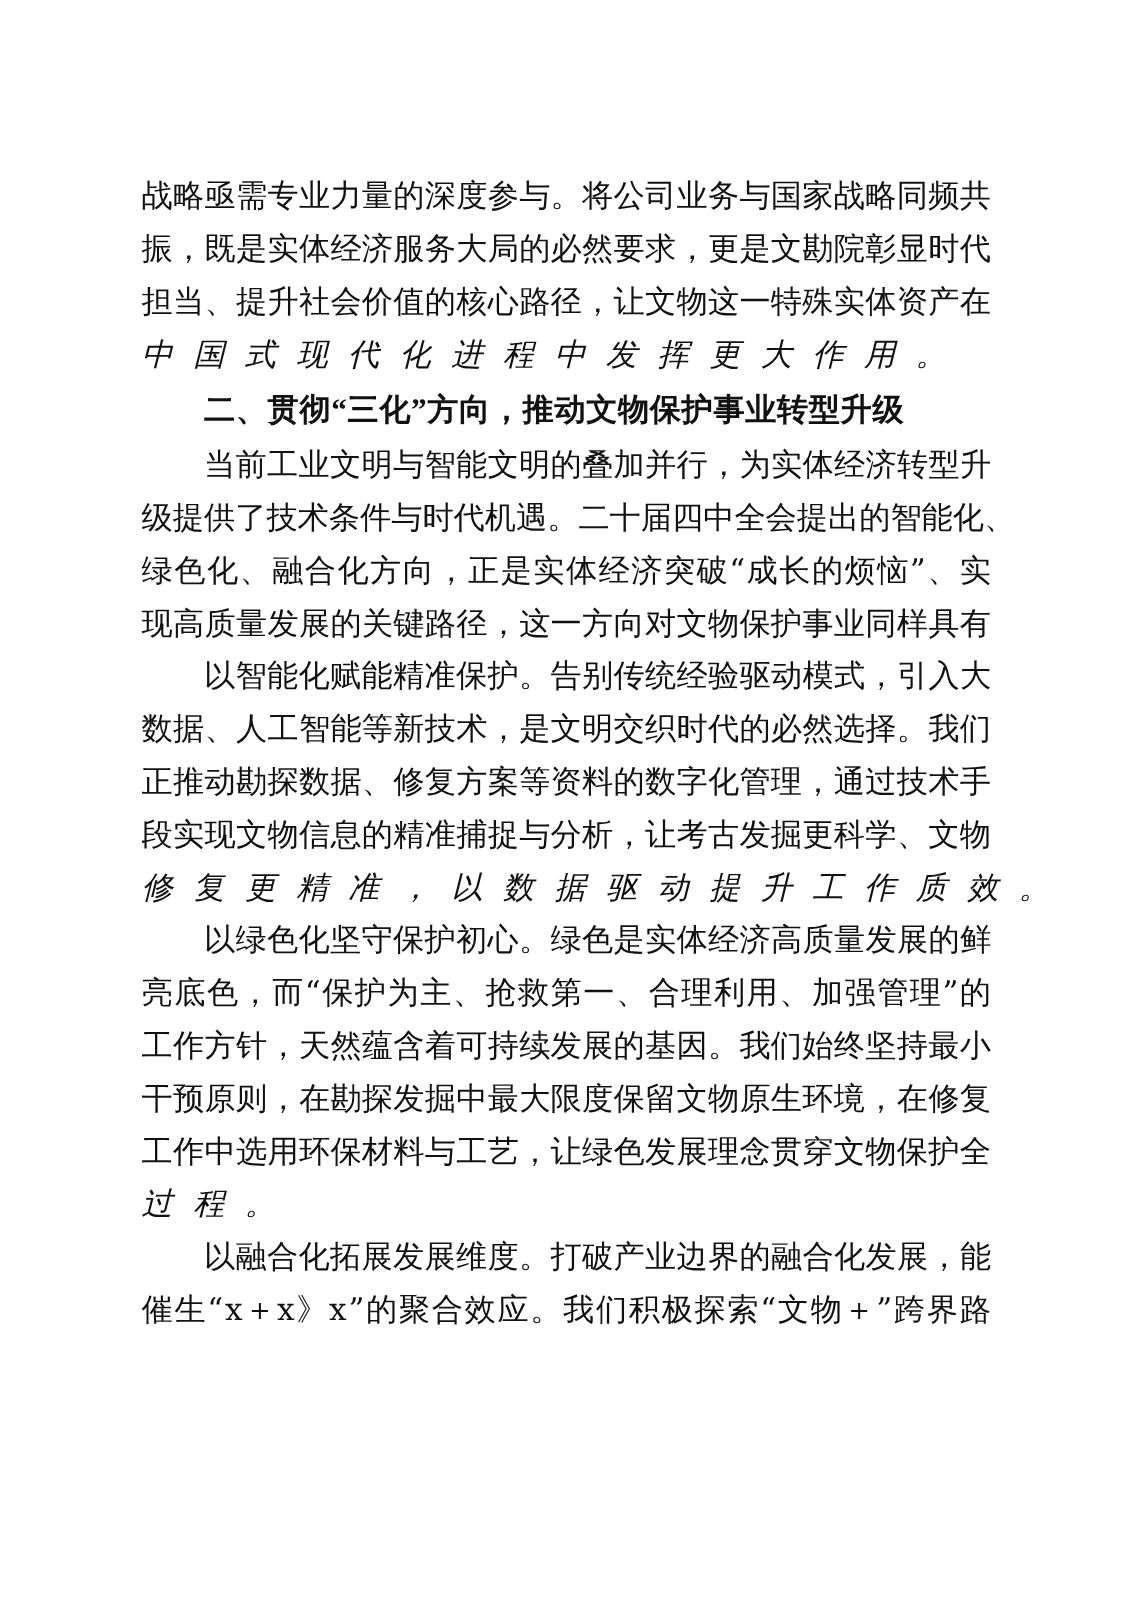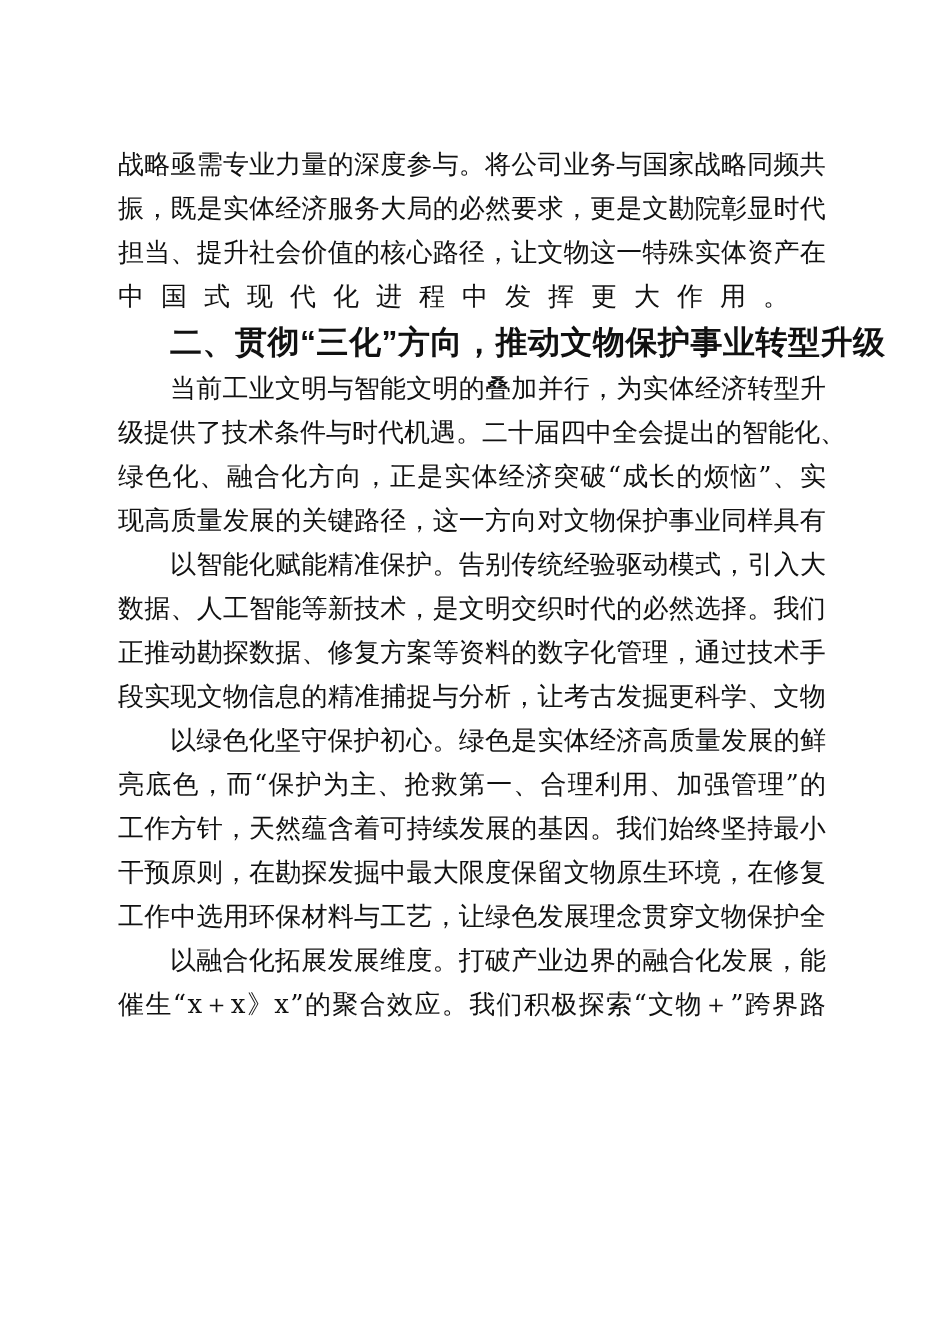--- a/index.html
+++ b/index.html
@@ -27,30 +27,31 @@
       font-size: 26px;
       white-space: nowrap;
       text-align: justify;
       text-align-last: justify;
       letter-spacing: 0px;
       overflow: visible;
     }
     .line.last {
       text-align-last: left;
       letter-spacing: 17px;
+      font-style: italic;
     }
     .line.indent {
       padding-left: 52px;
     }
     .heading {
       height: 48px;
       line-height: 48px;
-      font-size: 32px;
+      font-size: 26px;
       font-weight: bold;
-      font-family: Liberation Sans, sans-serif;
+      font-family: Liberation Serif, serif;
       padding-left: 52px;
       white-space: nowrap;
       letter-spacing: 0.5px;
     }
     .para {
       display: block;
     }
   </style>
 </head>
 <body>
@@ -376,20 +377,21 @@
         <span>古</span>
         <span>发</span>
         <span>掘</span>
         <span>更</span>
         <span>科</span>
         <span>学</span>
         <span>、</span>
         <span>文</span>
         <span>物</span>
       </div>
+    <div class="line last">修复更精准，以数据驱动提升工作质效。</div>
   </div>
 
   <div class="para">
     <div class="line indent" style="display: flex; justify-content: space-between;">
         <span>以</span>
         <span>绿</span>
         <span>色</span>
         <span>化</span>
         <span>坚</span>
         <span>守</span>
@@ -522,20 +524,21 @@
         <span>理</span>
         <span>念</span>
         <span>贯</span>
         <span>穿</span>
         <span>文</span>
         <span>物</span>
         <span>保</span>
         <span>护</span>
         <span>全</span>
       </div>
+    <div class="line last">过程。</div>
   </div>
 
   <div class="para">
     <div class="line indent" style="display: flex; justify-content: space-between;">
         <span>以</span>
         <span>融</span>
         <span>合</span>
         <span>化</span>
         <span>拓</span>
         <span>展</span>

